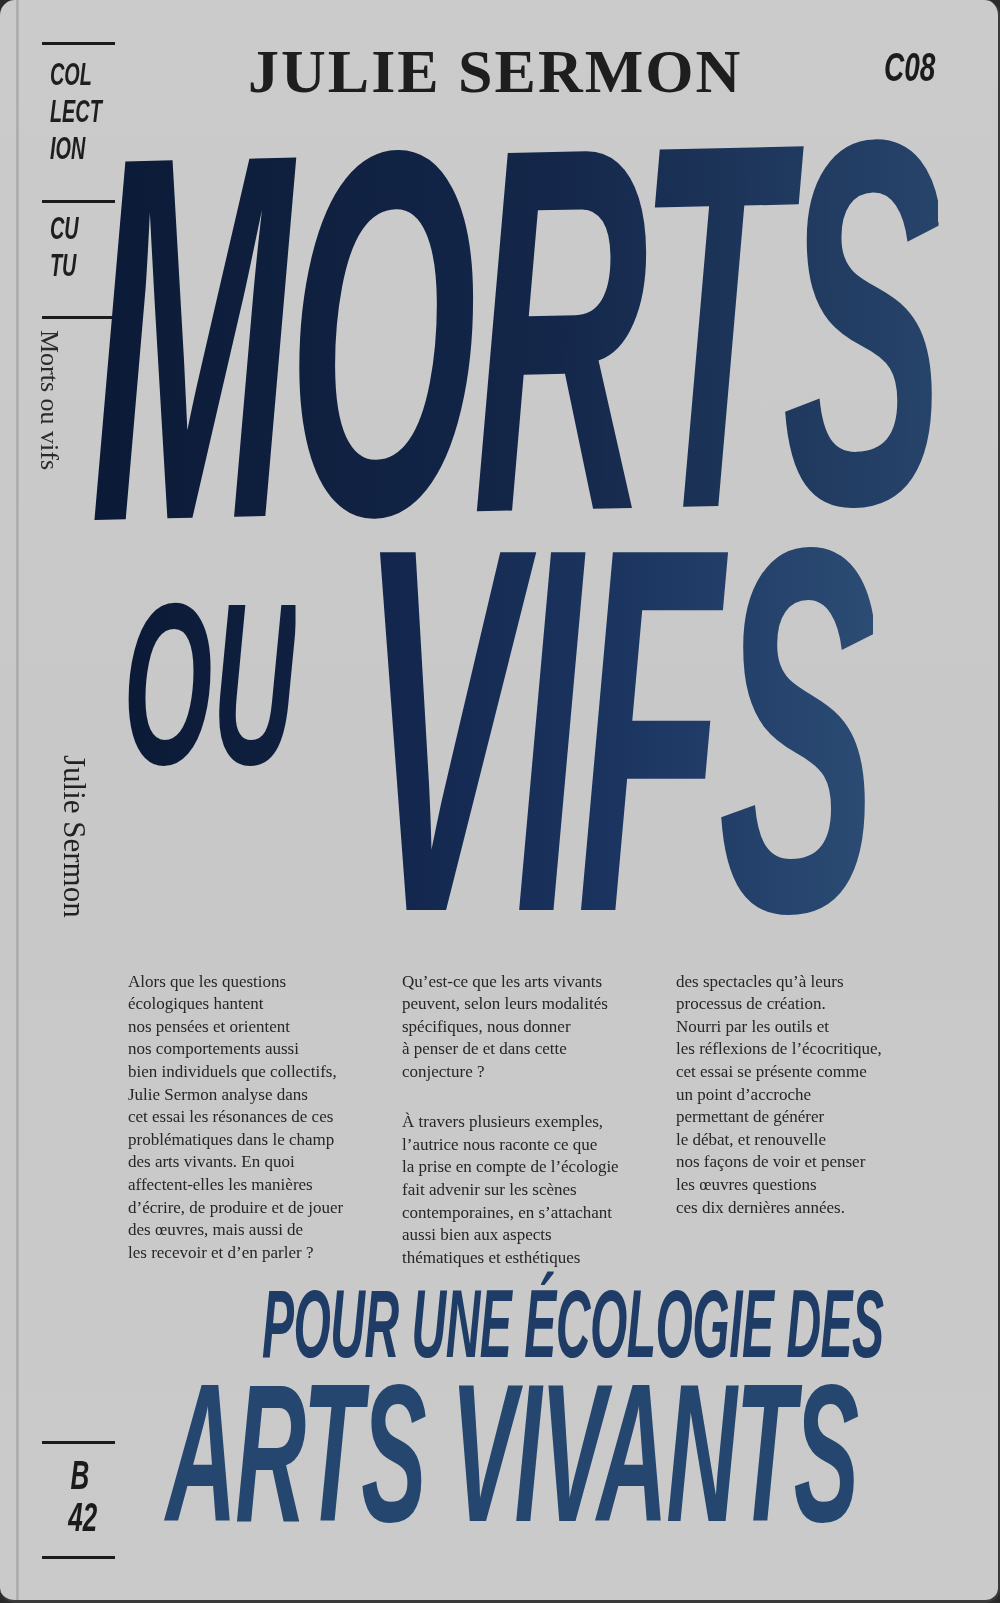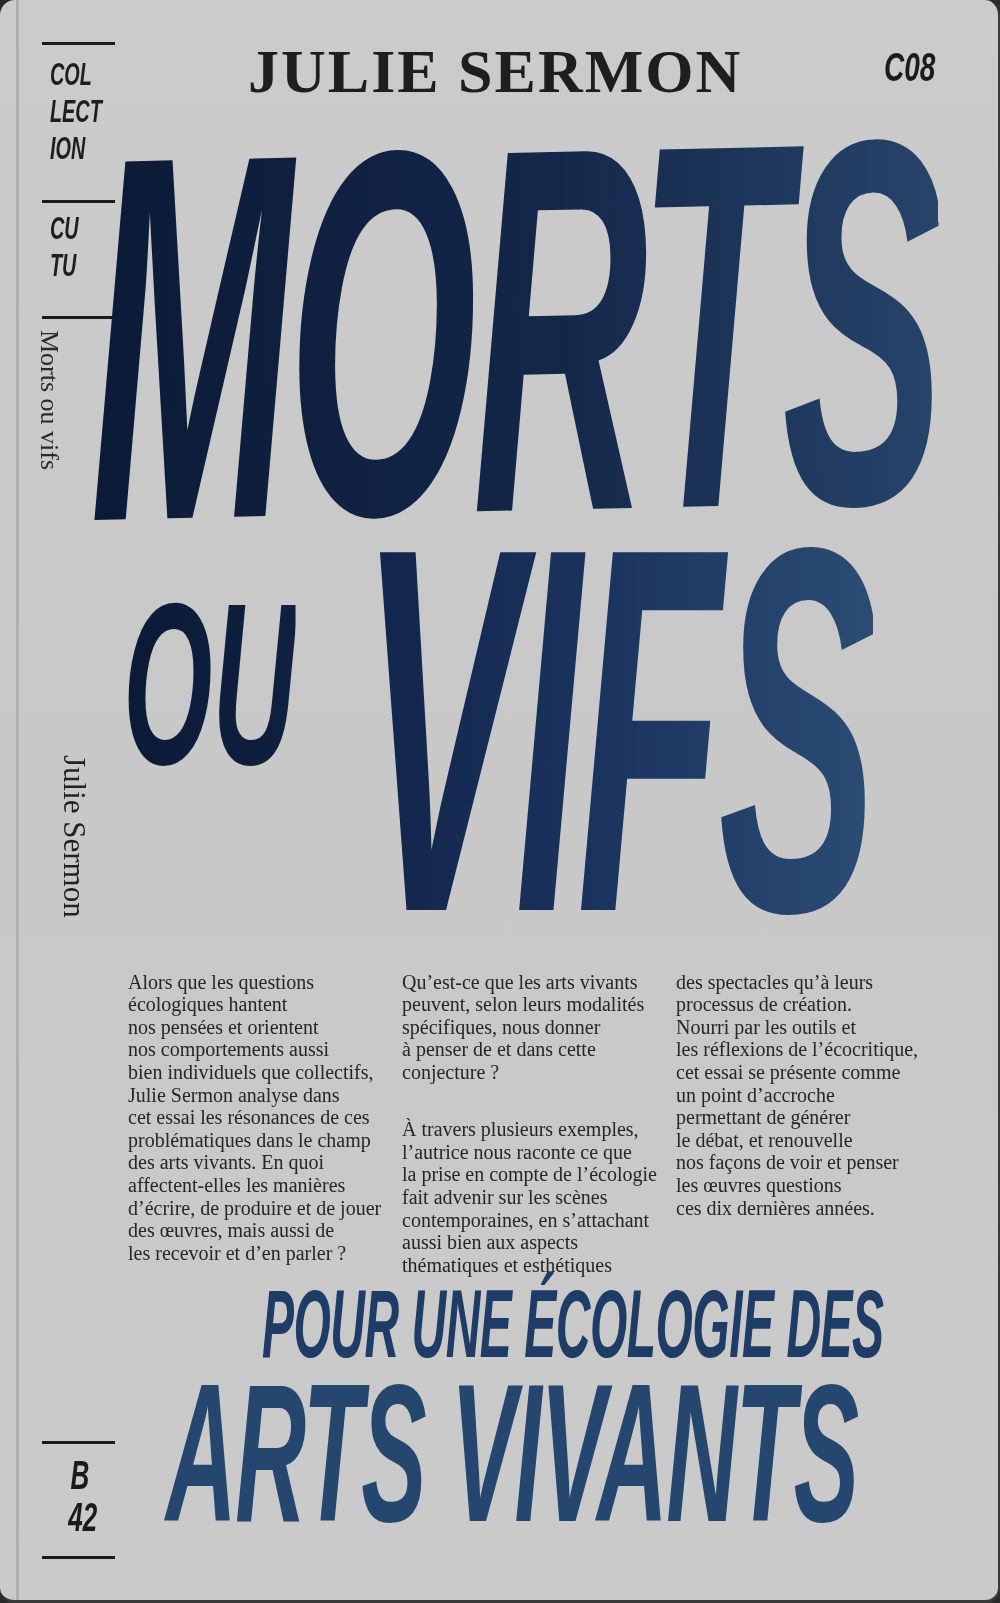--- a/index.html
+++ b/index.html
@@ -80,27 +80,27 @@
       letter-spacing: -10px;
     }
     .vertical-author {
       position: absolute; left: 92px; top: 755px;
       transform: rotate(90deg); transform-origin: left top;
       font-family: "Liberation Serif", serif; font-size: 31px; color: #222;
       white-space: nowrap;
     }
     .blurb {
       position: absolute; top: 948px;
-      font-family: "Liberation Serif", serif; font-size: 20px; line-height: 22.6px;
+      font-family: "Liberation Serif", serif; font-size: 17px; line-height: 22.6px;
       color: #262626; white-space: pre-line;
     }
     .col1 { left: 128px; width: 270px; }
     .col2 { left: 402px; width: 270px; }
     .col3 { left: 676px; width: 270px; }
-    .blurb .para + .para { margin-top: 12px; }
+    .blurb .para + .para { margin-top: 5px; }
     .subtitle {
       position: absolute; left: 262px; top: 1276px;
       font-family: "Liberation Sans", sans-serif; font-weight: 700; font-style: italic;
       font-size: 96px; line-height: 1; color: #1f3c66;
       transform: scaleX(0.5); transform-origin: left top;
       white-space: nowrap; letter-spacing: -1px;
     }
     .arts {
       position: absolute; left: 166px; top: 1356px;
       font-family: "Liberation Sans", sans-serif; font-weight: 700; font-style: italic;

